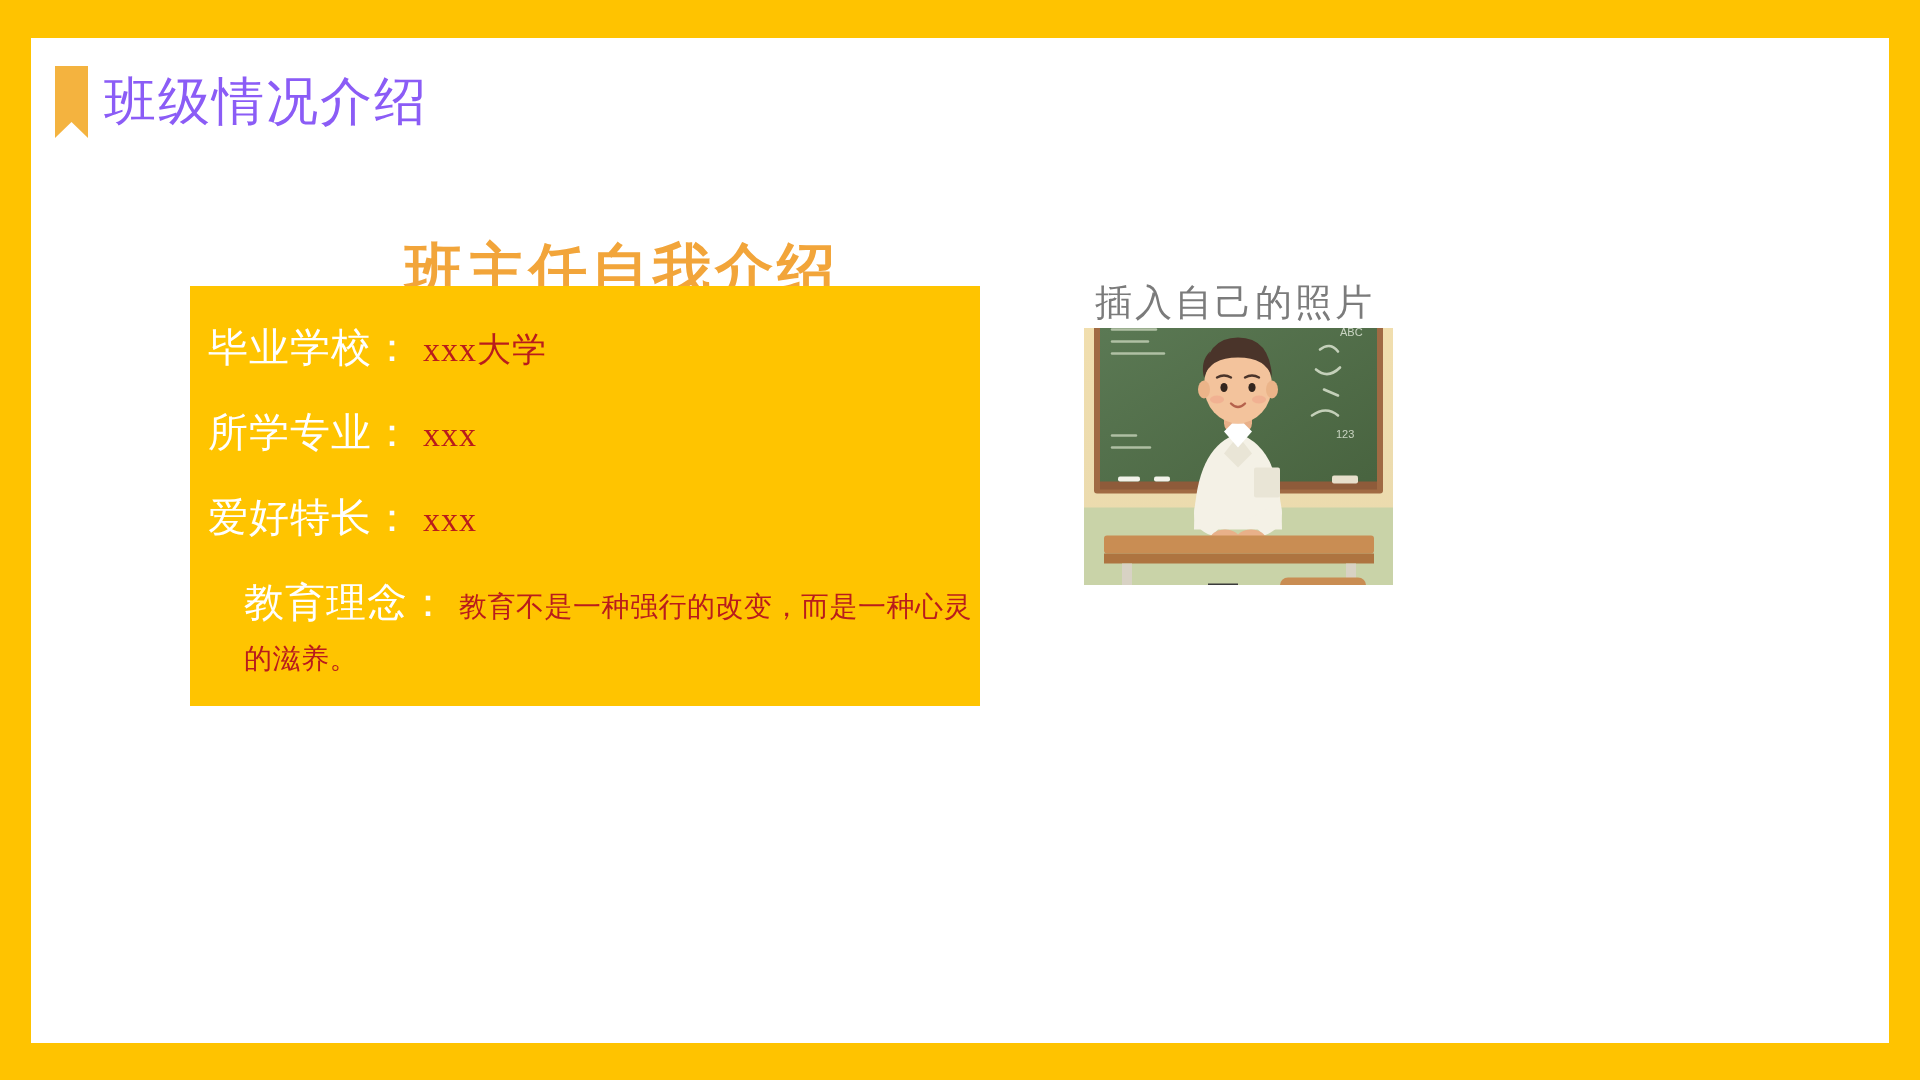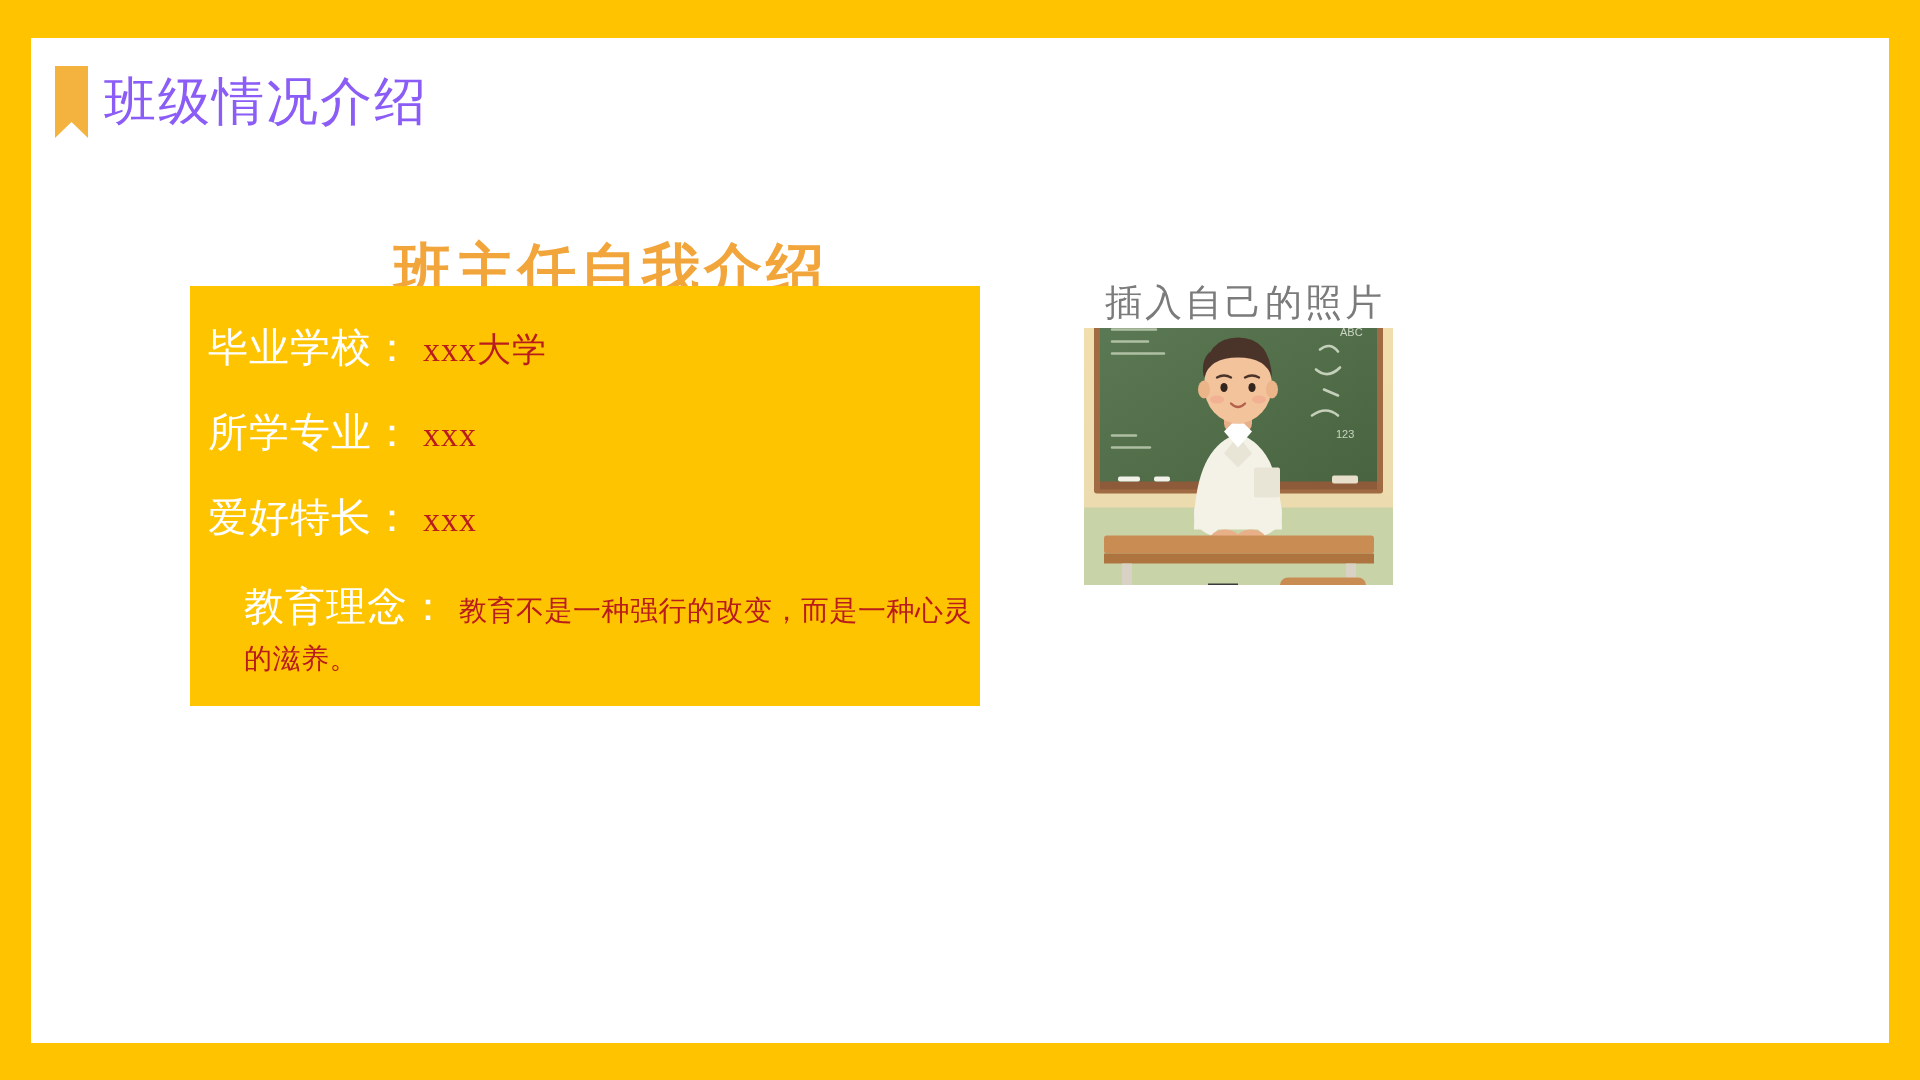--- a/index.html
+++ b/index.html
@@ -37,39 +37,40 @@
   #main-title{
     position:absolute;
     left:0;top:194px;width:1160px;
     text-align:center;
     font-family:"Liberation Serif",serif;
     font-weight:700;
     font-size:58px;
     color:#F2A53A;
     letter-spacing:4px;
     white-space:nowrap;
+    padding-left:11px;
   }
   
   #info-card{
     position:absolute;
     left:159px;top:248px;
     width:790px;height:420px;
     background:#FFC400;
     box-sizing:border-box;
     padding:34px 0 0 18px;
   }
   .info-row{
     display:block;
     margin-bottom:30px;
     color:#FFFFFF;
     white-space:nowrap;
   }
   .info-row:last-child{margin-bottom:0;white-space:normal;margin-left:36px;}
   .info-label{
-    font-family:Liberation Sans, sans-serif;
+    font-family:Liberation Mono, monospace;
     font-size:40px;
     font-weight:300;
     color:#FFFFFF;
     letter-spacing:1px;
   }
   .info-value{
     font-family:"Liberation Serif",serif;
     font-size:34px;
     color:#b91c1c;
     letter-spacing:1px;
@@ -79,22 +80,22 @@
     line-height:1.55;
   }
   #row-philosophy .info-value{
     font-family:"Liberation Sans",sans-serif;
     font-size:28px;
     letter-spacing:0.5px;
   }
   
   #photo-caption{
     position:absolute;
-    left:1024px;top:240px;
-    width:330px;text-align:right;
+    left:1064px;top:240px;
+    width:330px;text-align:left;
     font-family:"Liberation Serif",serif;
     font-size:37px;
     color:#7B7B7B;
     letter-spacing:3px;
     white-space:nowrap;
   }
   #photo-frame{
     position:absolute;
     left:1053px;top:290px;
     width:309px;height:257px;

